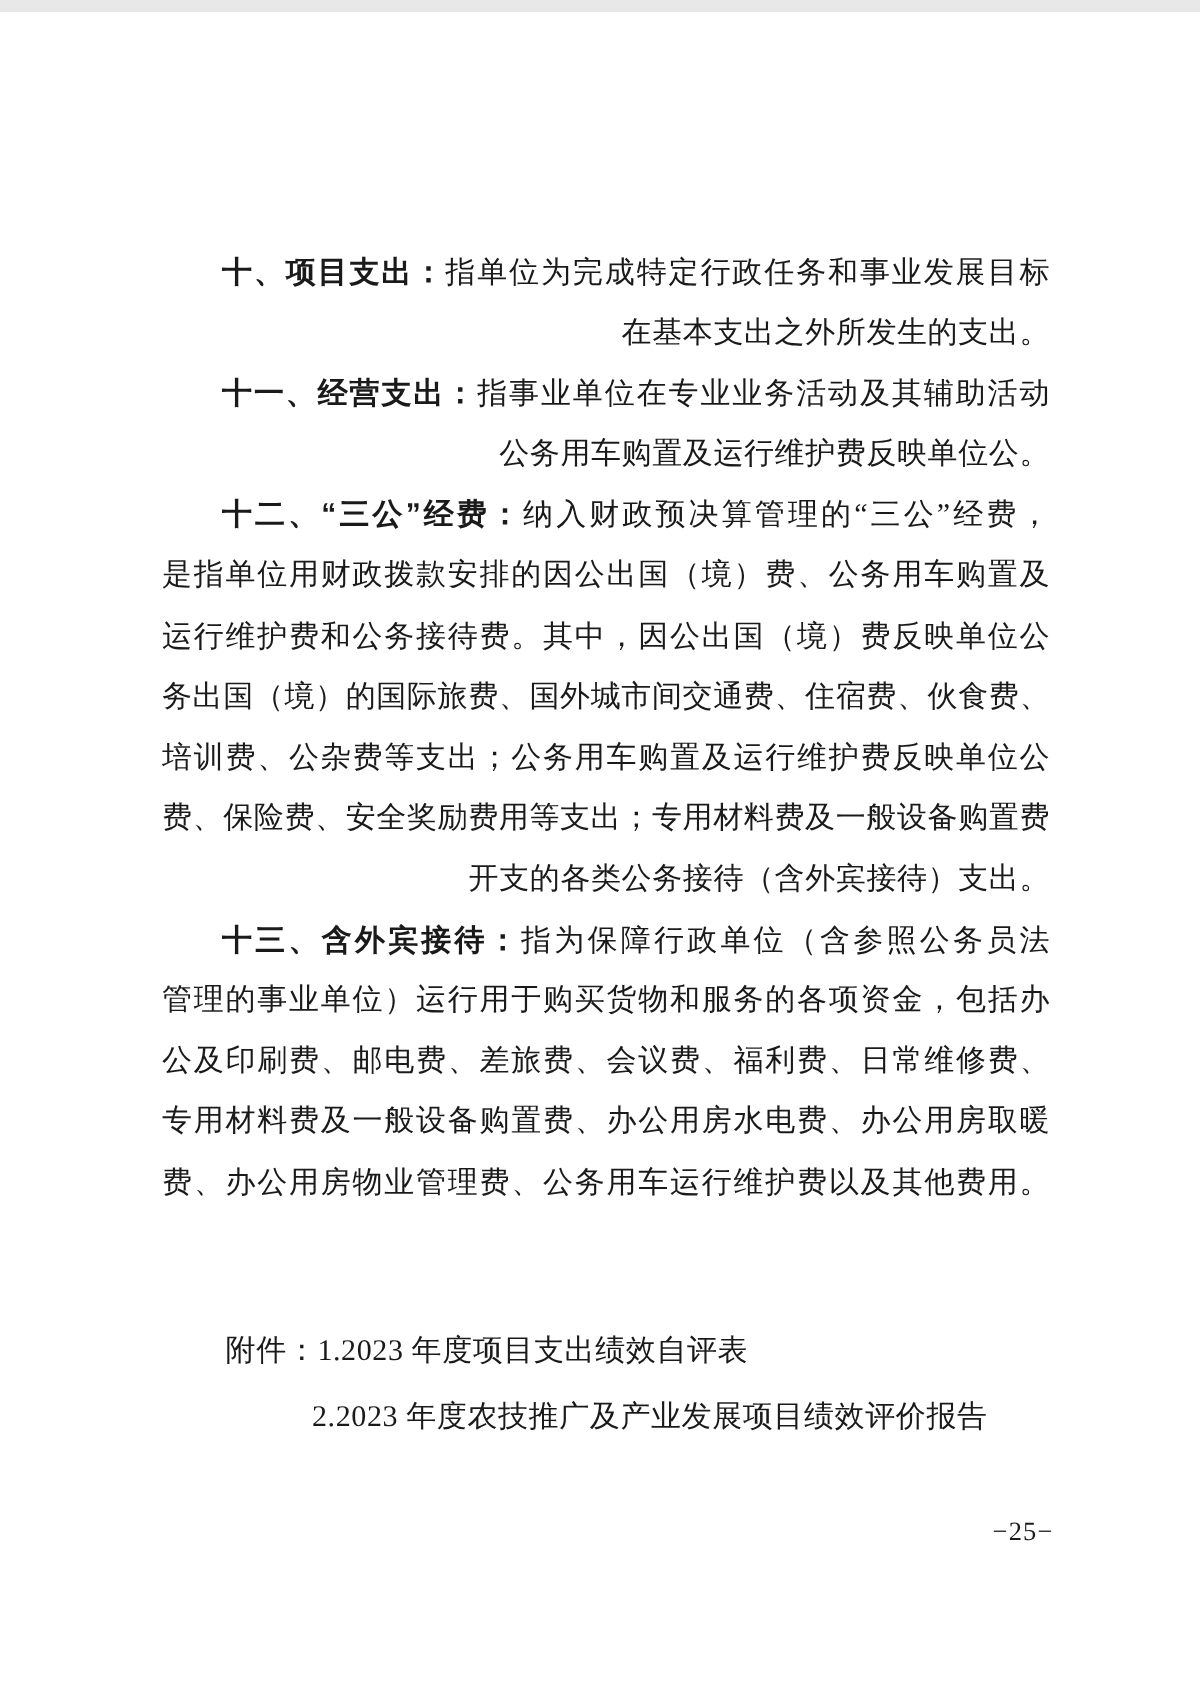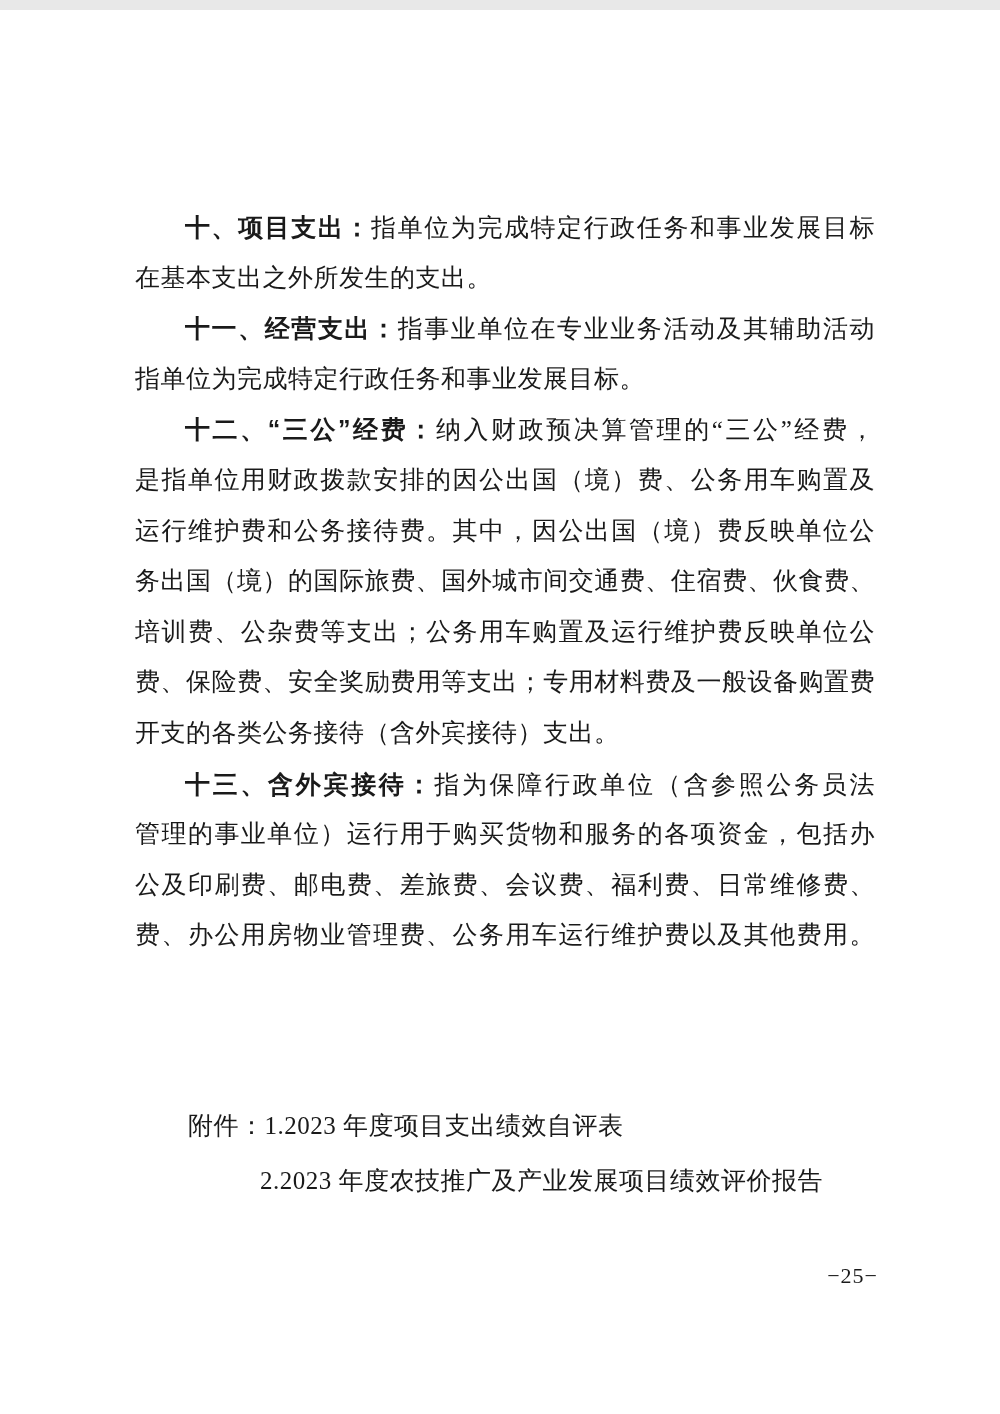--- a/index.html
+++ b/index.html
@@ -18,21 +18,21 @@
     position: absolute;
     left: 135px;
     top: 192px;
     width: 740px;
   }
   .line {
     font-size: 25px;
     line-height: 50.6px;
     height: 50.6px;
     letter-spacing: 0.5px;
-    text-align: left;
+    text-align: right;
     white-space: normal;
     overflow: hidden;
   }
   .line.fill {
     text-align: justify;
     text-align-last: justify;
   }
   .line.indent { text-indent: 50px; }
   .lead {
     font-family: "Liberation Sans", "DejaVu Sans", sans-serif;
@@ -68,31 +68,32 @@
   }
 </style>
 </head>
 <body>
 
 <div class="page">
   <div class="doc-body">
       <div class="line fill indent"><span class="lead">十、项目支出：</span>指单位为完成特定行政任务和事业发展目标</div>
       <div class="line">在基本支出之外所发生的支出。</div>
       <div class="line fill indent"><span class="lead">十一、经营支出：</span>指事业单位在专业业务活动及其辅助活动</div>
-      <div class="line">指单位为完成特定行政任务和事业发展目标。</div>
+      <div class="line">公务用车购置及运行维护费反映单位公。</div>
       <div class="line fill indent"><span class="lead">十二、“三公”经费：</span>纳入财政预决算管理的“三公”经费，</div>
       <div class="line fill">是指单位用财政拨款安排的因公出国（境）费、公务用车购置及</div>
       <div class="line fill">运行维护费和公务接待费。其中，因公出国（境）费反映单位公</div>
       <div class="line fill">务出国（境）的国际旅费、国外城市间交通费、住宿费、伙食费、</div>
       <div class="line fill">培训费、公杂费等支出；公务用车购置及运行维护费反映单位公</div>
       <div class="line fill">费、保险费、安全奖励费用等支出；专用材料费及一般设备购置费</div>
       <div class="line">开支的各类公务接待（含外宾接待）支出。</div>
       <div class="line fill indent"><span class="lead">十三、含外宾接待：</span>指为保障行政单位（含参照公务员法</div>
       <div class="line fill">管理的事业单位）运行用于购买货物和服务的各项资金，包括办</div>
       <div class="line fill">公及印刷费、邮电费、差旅费、会议费、福利费、日常维修费、</div>
+      <div class="line fill">专用材料费及一般设备购置费、办公用房水电费、办公用房取暖</div>
       <div class="line fill">费、办公用房物业管理费、公务用车运行维护费以及其他费用。</div>
     </div>
   <div class="attachment">
       <div class="att-line first"><span class="att-label">附件：</span>1.2023 年度项目支出绩效自评表</div>
       <div class="att-line">2.2023 年度农技推广及产业发展项目绩效评价报告</div>
     </div>
   <div class="page-number">−25−</div>
 </div>
 
 </body></html>

